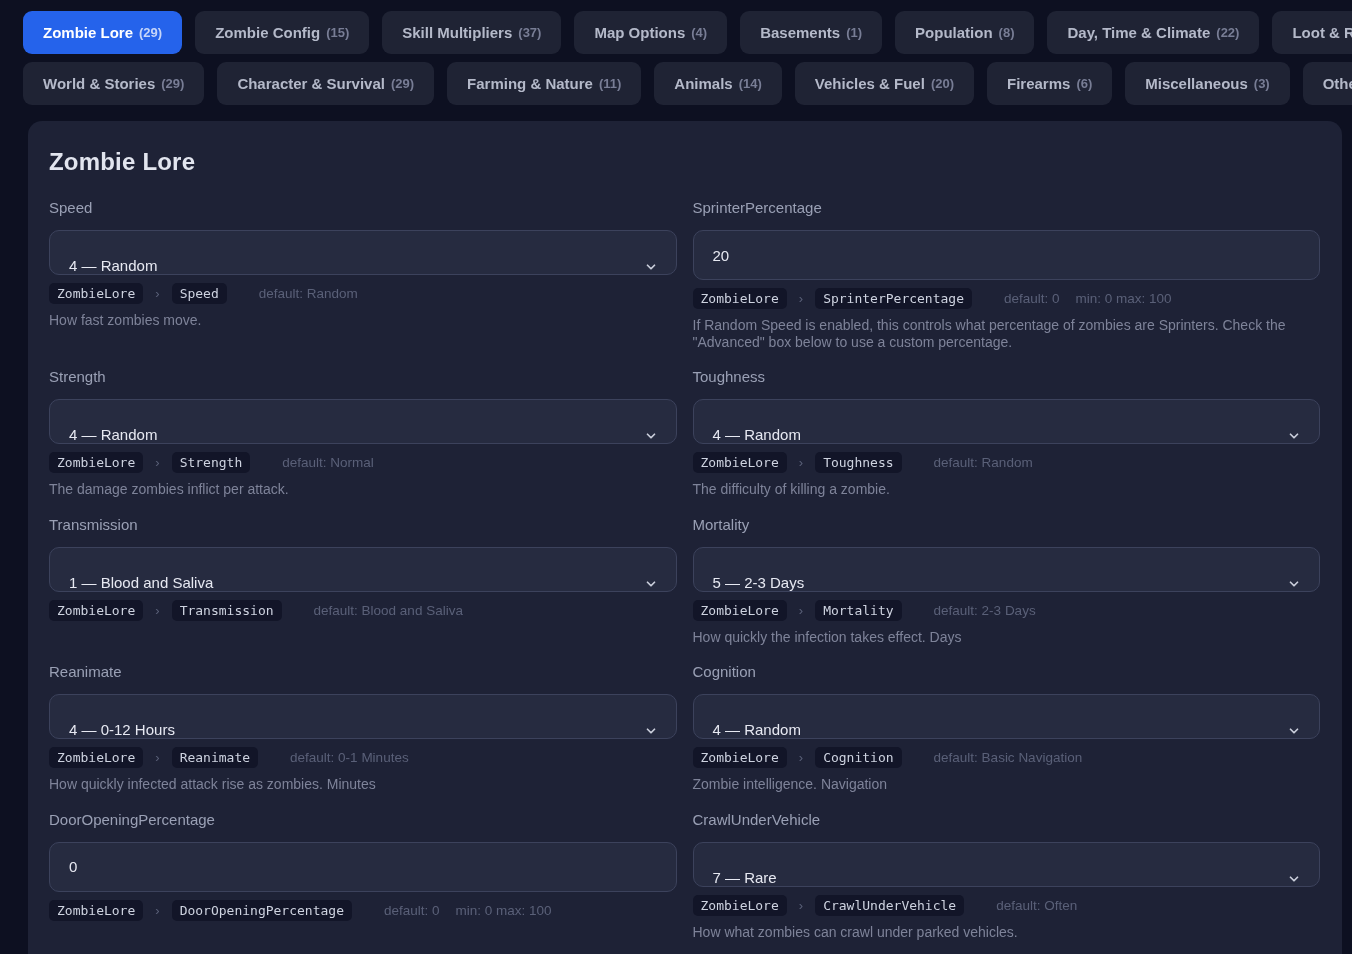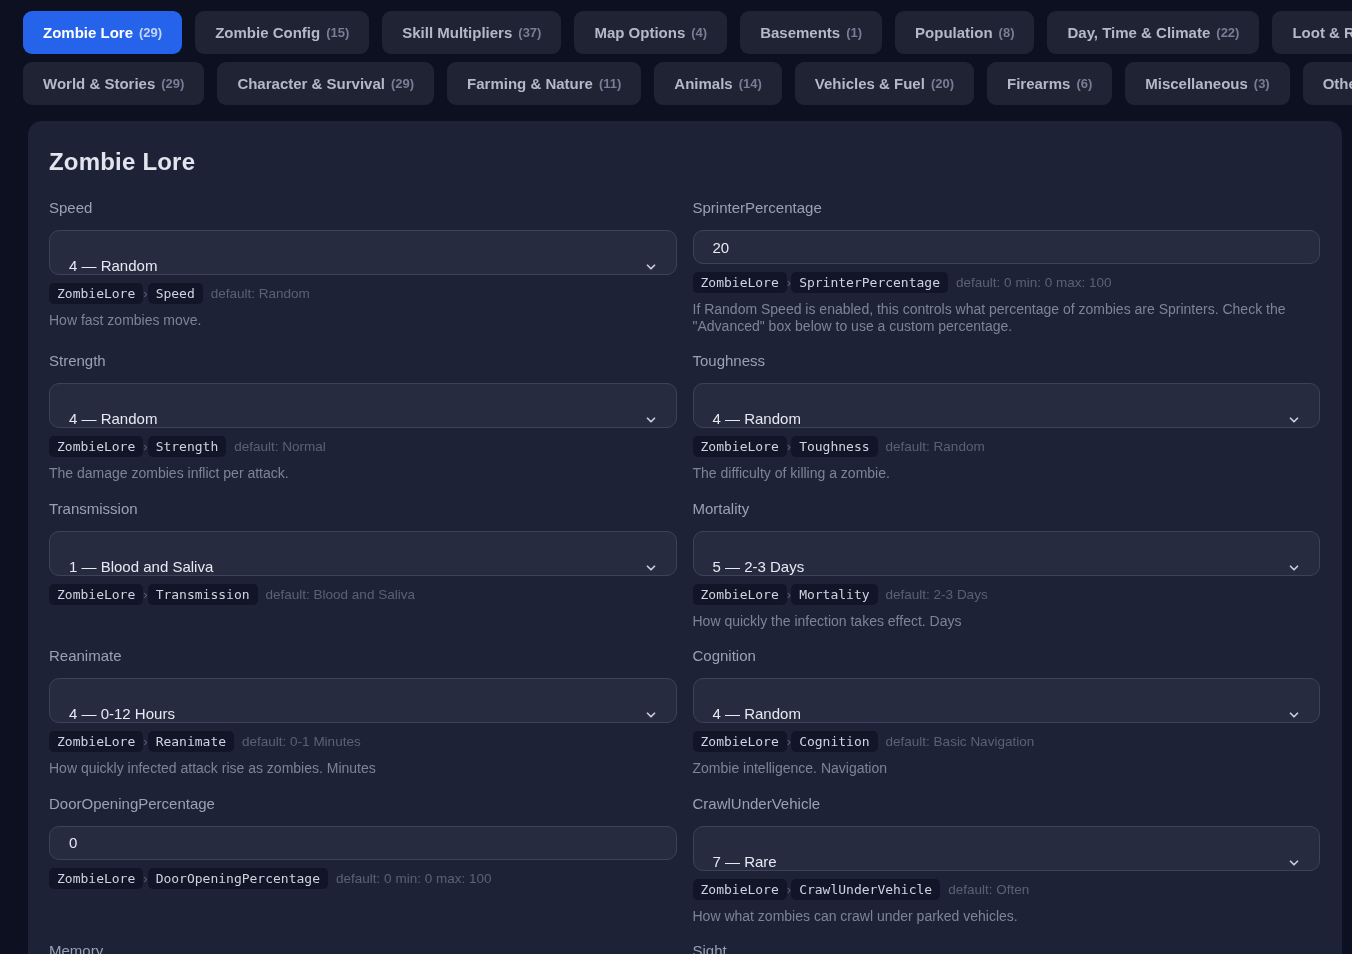--- a/index.html
+++ b/index.html
@@ -52,41 +52,41 @@
     border:1px solid var(--control-border, #3c425c);
     border-radius:10px;
     display:flex; align-items:flex-end; justify-content:space-between;
     padding:6px 18px 0 19px; cursor:pointer;
   }
   .control-select .value {
     color: var(--control-text, #e7e9f2); font-size:15px;
   }
   .control-select svg { flex:0 0 auto; }
   .control-input {
-    height:34px; width:100%;
+    height:50px; width:100%;
     background: var(--control-bg, #262b40);
     border:1px solid var(--control-border, #3c425c);
     border-radius:10px;
     color: var(--control-text, #e7e9f2);
     font-family:inherit; font-size:15px;
     padding:0 19px; outline:none;
   }
   .meta {
-    margin-top:8px; display:flex; align-items:center; gap:0;
+    margin-top:8px; display:flex; align-items:center; gap:12px;
     height:21px; font-size:13px;
   }
   .chip {
     background: var(--chip-bg, #121528);
     color: var(--chip-text, #ced3e0);
     font-family:"DejaVu Sans Mono", monospace;
     font-size:13px; line-height:21px;
     padding:0 8px; border-radius:5px; white-space:nowrap;
   }
   .meta .sep { color: var(--muted-text, #5a6078); font-size:13px; }
-  .meta .default { margin-left:8px; color: var(--muted-text, #5a6078); font-size:13.5px; }
+  .meta .default { margin-left:20px; color: var(--muted-text, #5a6078); font-size:13.5px; }
   .meta .minmax { margin-left:4px; color: var(--muted-text, #5a6078); font-size:13.5px; }
   .help {
     margin-top:8px; color: var(--help-text, #7e8399);
     font-size:14px; line-height:16.5px; max-width:620px;
   }
 </style>
 </head>
 <body>
 
 <nav class="tabs">

